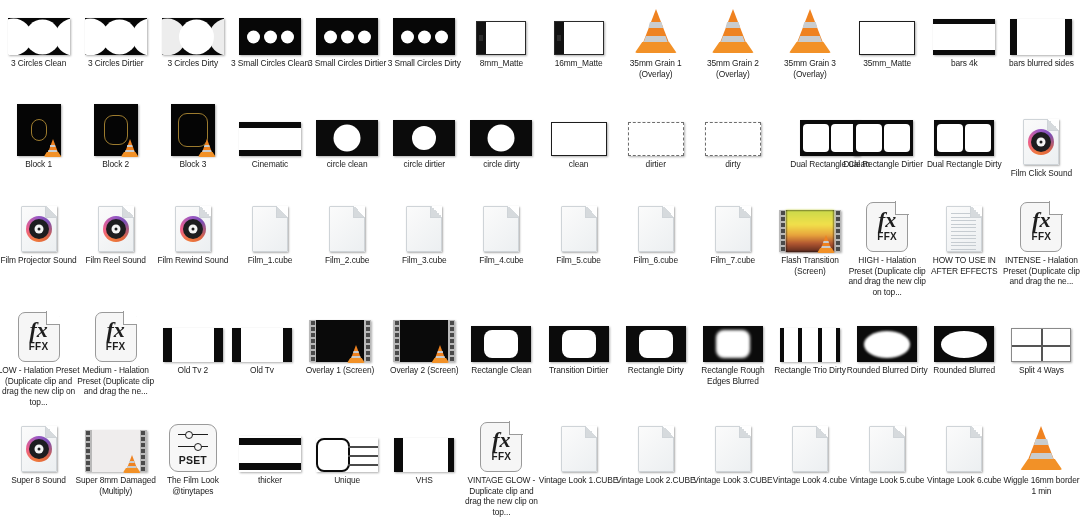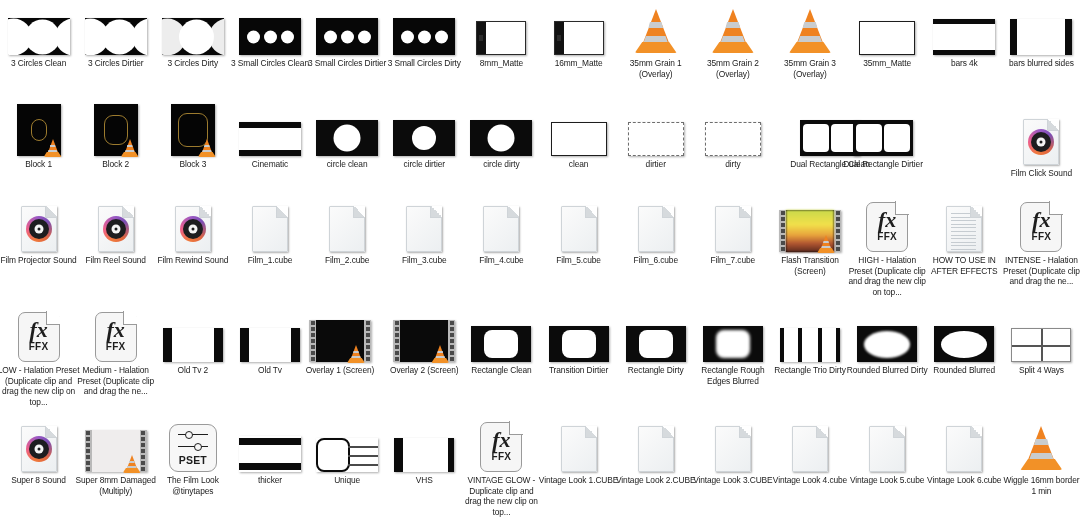--- a/index.html
+++ b/index.html
@@ -447,20 +447,29 @@
     </div>
     <div class="cell" style="left: 845px; top: 104px;">
       <div class="thumb">
         <div class="m dual shadow">
           <i class="p" style="filter:blur(0.5px);"></i>
           <i class="p" style="filter:blur(0.5px);"></i>
         </div>
       </div>
       <div class="label">Dual Rectangle Dirtier</div>
     </div>
+    <div class="cell" style="left: 926.286px; top: 104px;">
+      <div class="thumb">
+        <div class="m dual shadow">
+          <i class="p" style="filter:blur(0.5px);"></i>
+          <i class="p" style="filter:blur(0.5px);"></i>
+        </div>
+      </div>
+      <div class="label">Dual Rectangle Dirty</div>
+    </div>
     <div class="cell" style="left: 1003.43px; top: 113px;">
       <div class="thumb">
         <div class="doc shadow">
           <div class="vinyl">
             <i class="blk"></i>
             <i class="hole"></i>
             <i class="dot"></i>
           </div>
         </div>
       </div>
@@ -636,21 +645,21 @@
     </div>
     <div class="cell" style="left: 154.857px; top: 310px;">
       <div class="thumb">
         <div class="m otv shadow">
           <i class="v" style="left:0;"></i>
           <i class="v" style="right:0;"></i>
         </div>
       </div>
       <div class="label">Old Tv 2</div>
     </div>
-    <div class="cell" style="left: 232px; top: 310px;">
+    <div class="cell" style="left: 224px; top: 310px;">
       <div class="thumb">
         <div class="m otv shadow">
           <i class="v" style="left:0;"></i>
           <i class="v" style="right:0;"></i>
         </div>
       </div>
       <div class="label">Old Tv</div>
     </div>
     <div class="cell" style="left: 302px; top: 310px;">
       <div class="thumb">

